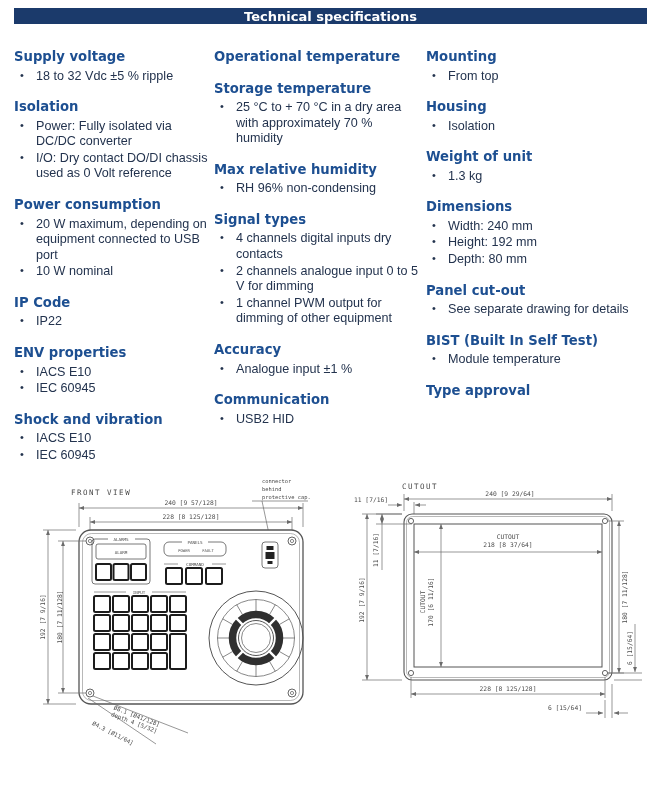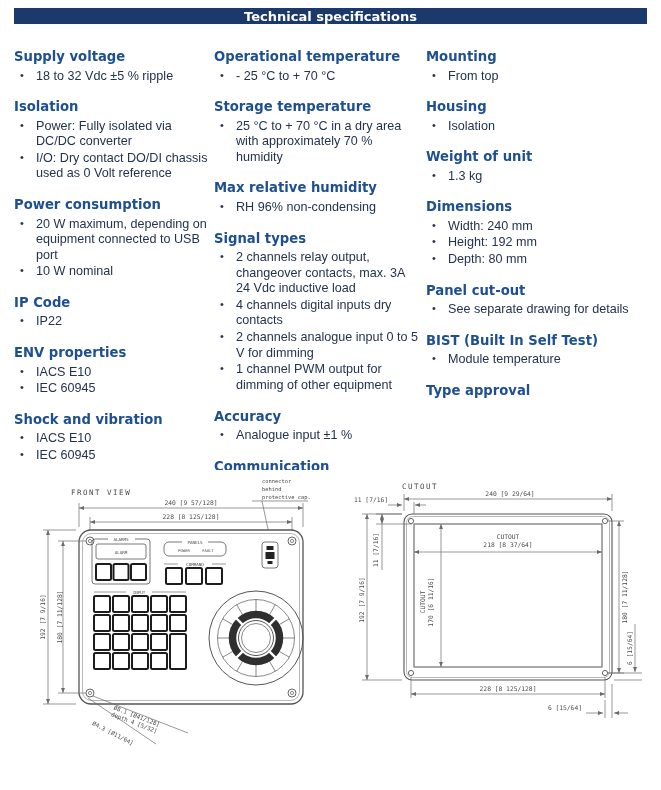--- a/index.html
+++ b/index.html
@@ -87,40 +87,36 @@
         <div class="heading">Shock and vibration</div>
         <ul class="bullets">
           <li>IACS E10</li>
           <li>IEC 60945</li>
         </ul>
       </div>
     </div>
   <div class="col">
       <div class="section">
         <div class="heading">Operational temperature</div>
-        <ul class="bullets">
-          <li>- 25 °C to + 70 °C</li>
-        </ul>
       </div>
       <div class="section">
         <div class="heading">Storage temperature</div>
         <ul class="bullets">
           <li>25 °C to + 70 °C in a dry area with approximately 70 % humidity</li>
         </ul>
       </div>
       <div class="section">
         <div class="heading">Max relative humidity</div>
         <ul class="bullets">
           <li>RH 96% non-condensing</li>
         </ul>
       </div>
       <div class="section">
         <div class="heading">Signal types</div>
         <ul class="bullets">
-          <li>2 channels relay output, changeover contacts, max. 3A 24 Vdc inductive load</li>
           <li>4 channels digital inputs dry contacts</li>
           <li>2 channels analogue input 0 to 5 V for dimming</li>
           <li>1 channel PWM output for dimming of other equipment</li>
         </ul>
       </div>
       <div class="section">
         <div class="heading">Accuracy</div>
         <ul class="bullets">
           <li>Analogue input ±1 %</li>
         </ul>

